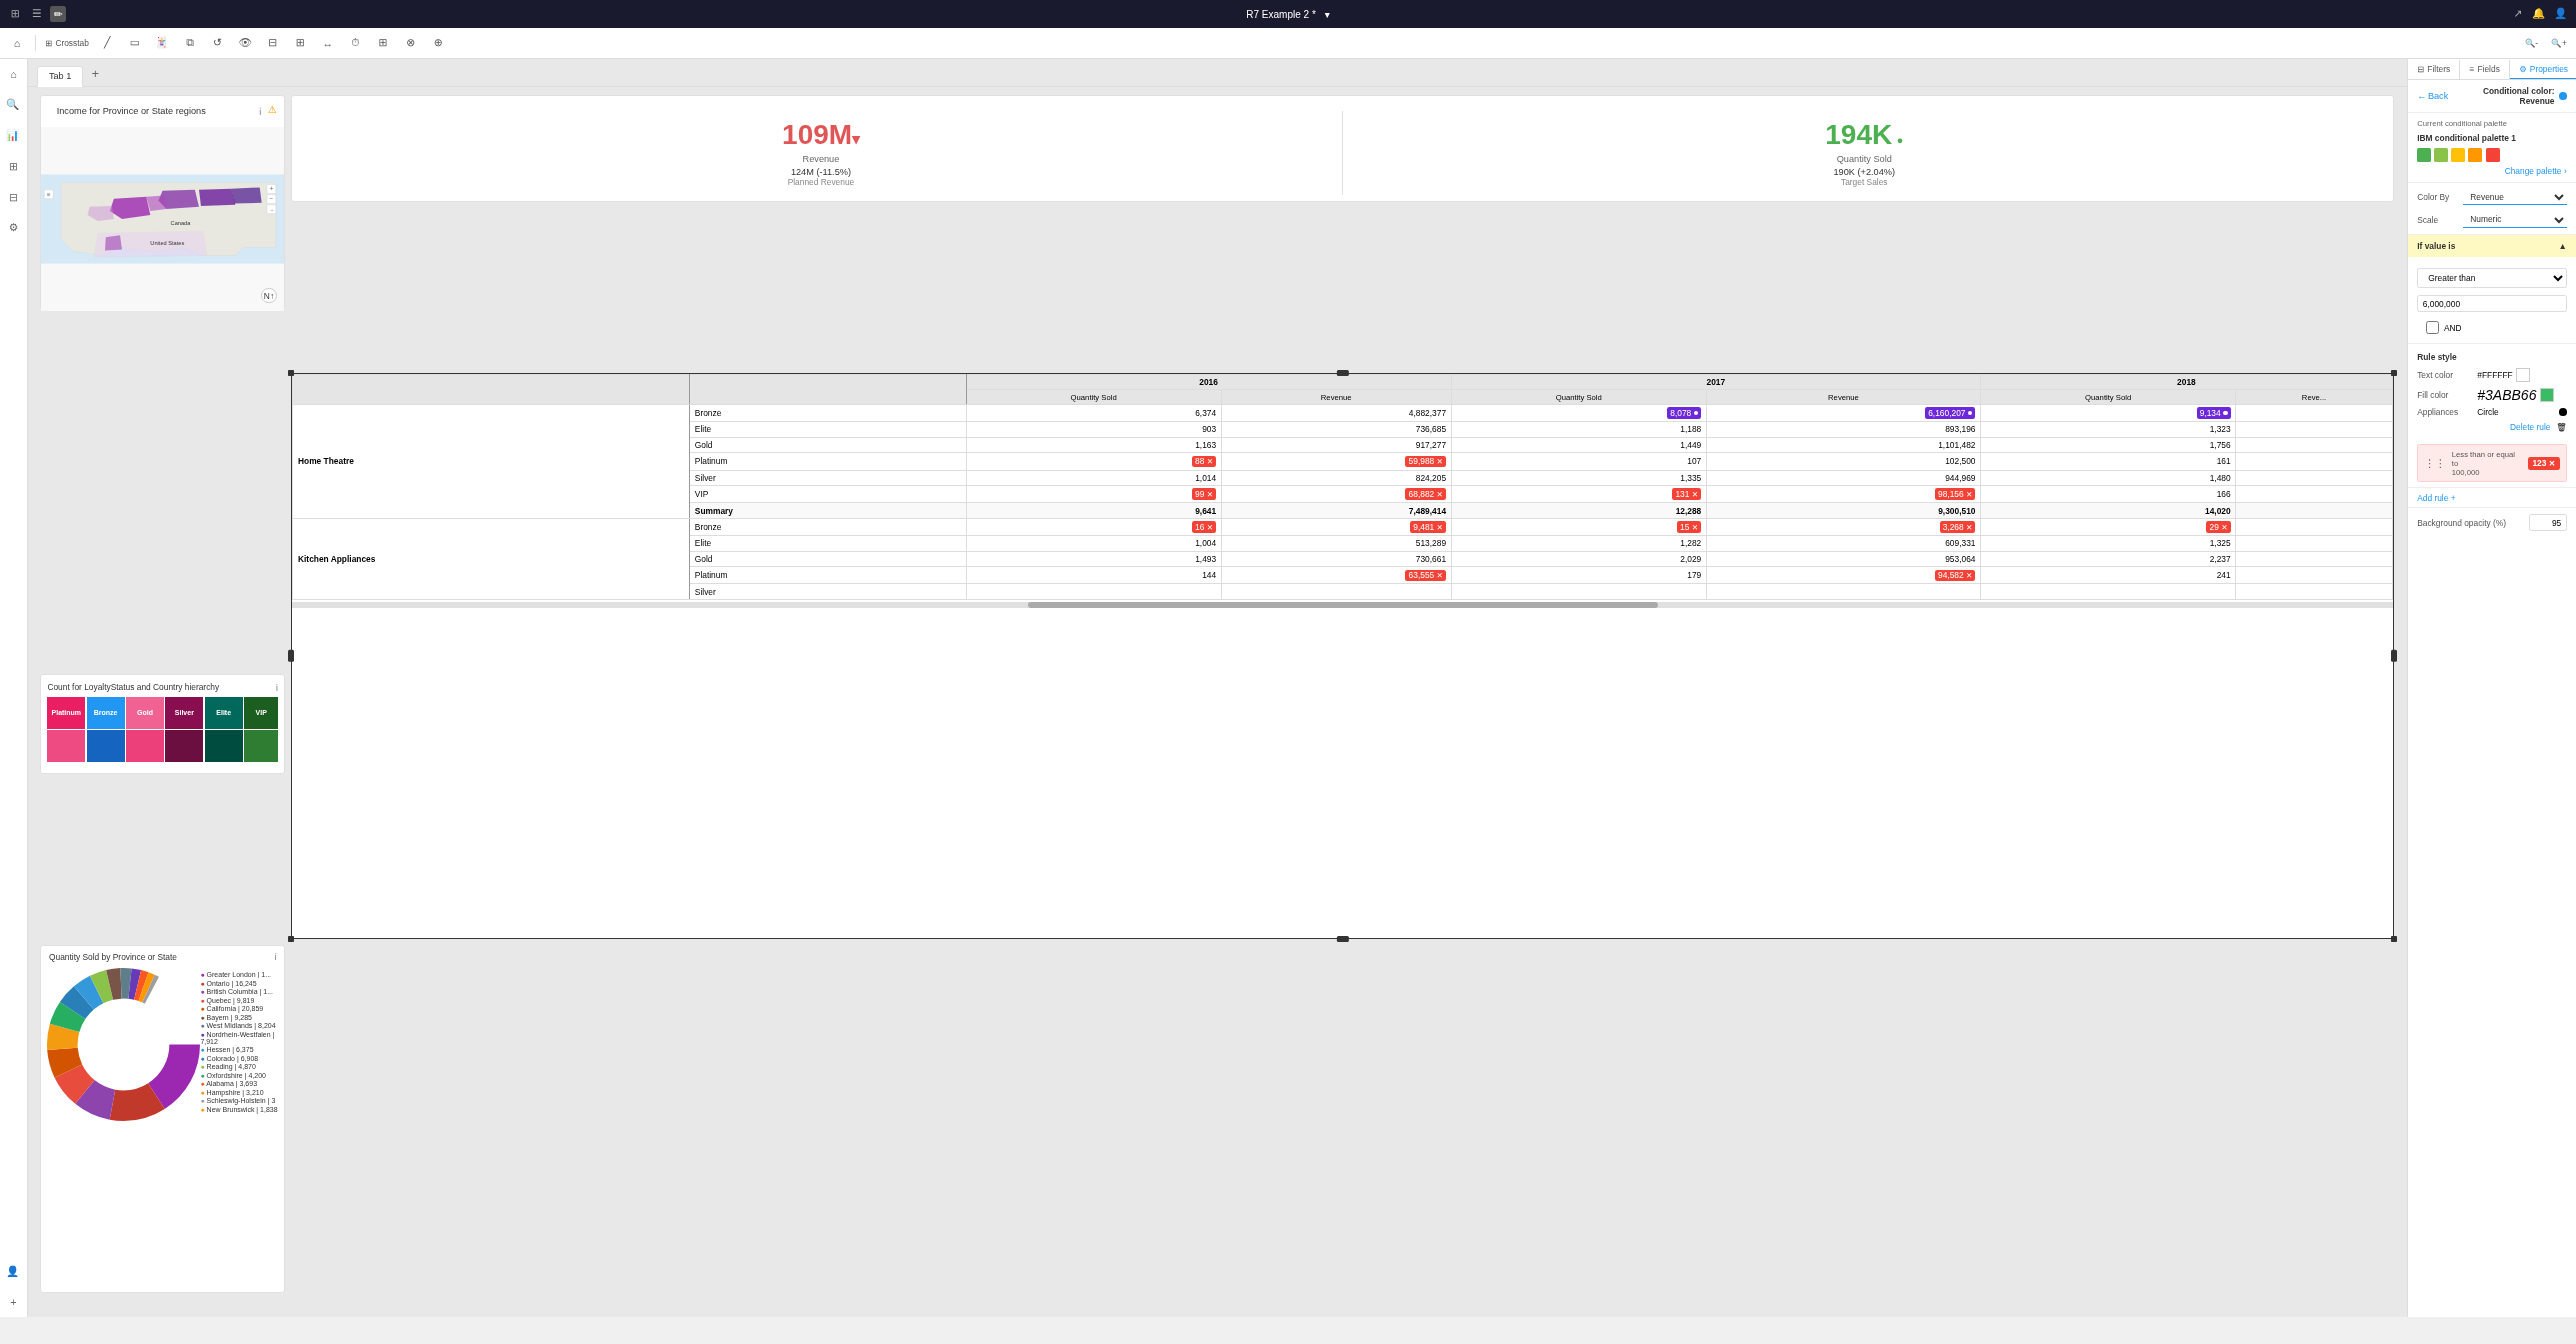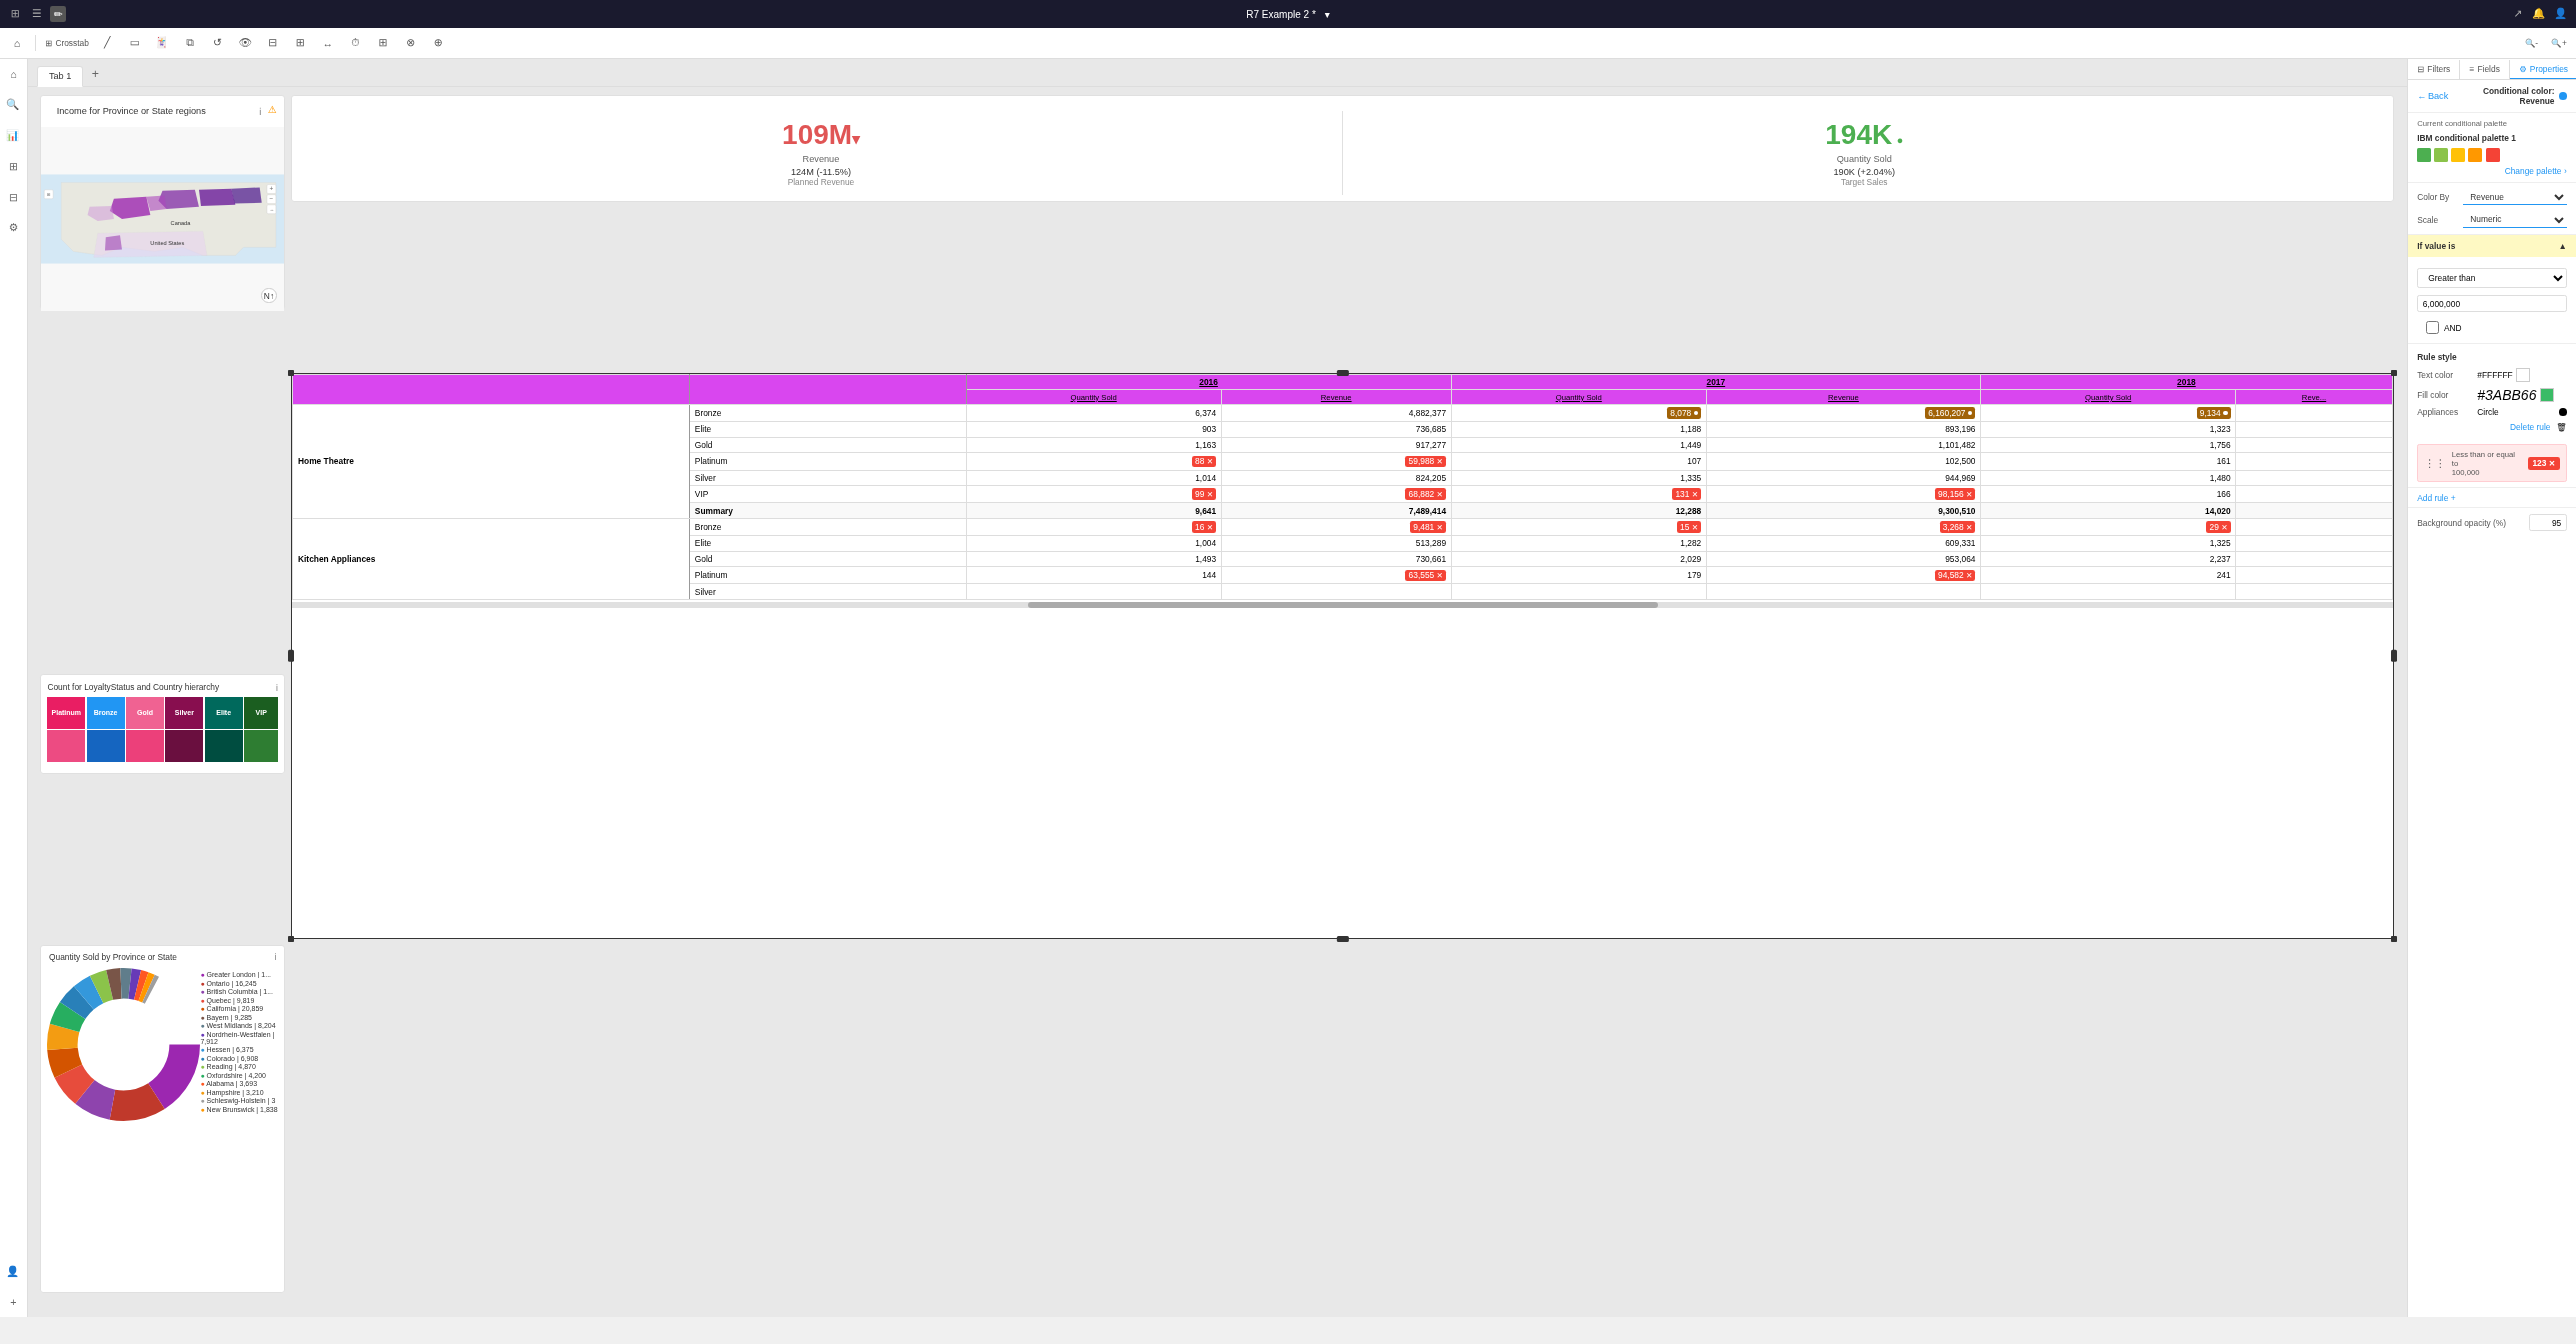--- a/index.html
+++ b/index.html
@@ -120,39 +120,38 @@
     .table-widget table {
       border-collapse: collapse;
       width: 100%;
     }
     .table-widget th, .table-widget td {
       border: 0.8px solid #ddd;
       padding: 2.3px 4.6px;
       white-space: nowrap;
     }
     .table-widget th {
-      background: #d946ef;
+      background: #e5e5e5;
       font-weight: bold;
       text-align: center;
-      text-decoration: underline;
     }
     .table-widget td { text-align: right; }
     .table-widget td.label-cell { text-align: left; }
 
     .cell-red-badge {
       background: #f44336;
       color: #fff;
       border-radius: 2.3px;
       padding: 0.8px 3.1px;
       display: inline-flex;
       align-items: center;
       gap: 2.3px;
     }
     .cell-green-badge {
-      background: #a16207;
+      background: #6d28d9;
       color: #fff;
       border-radius: 2.3px;
       padding: 0.8px 3.1px;
       display: inline-flex;
       align-items: center;
       gap: 2.3px;
     }
     .panel-select {
       border: none;
       border-bottom: 1.5px solid #2196F3;

